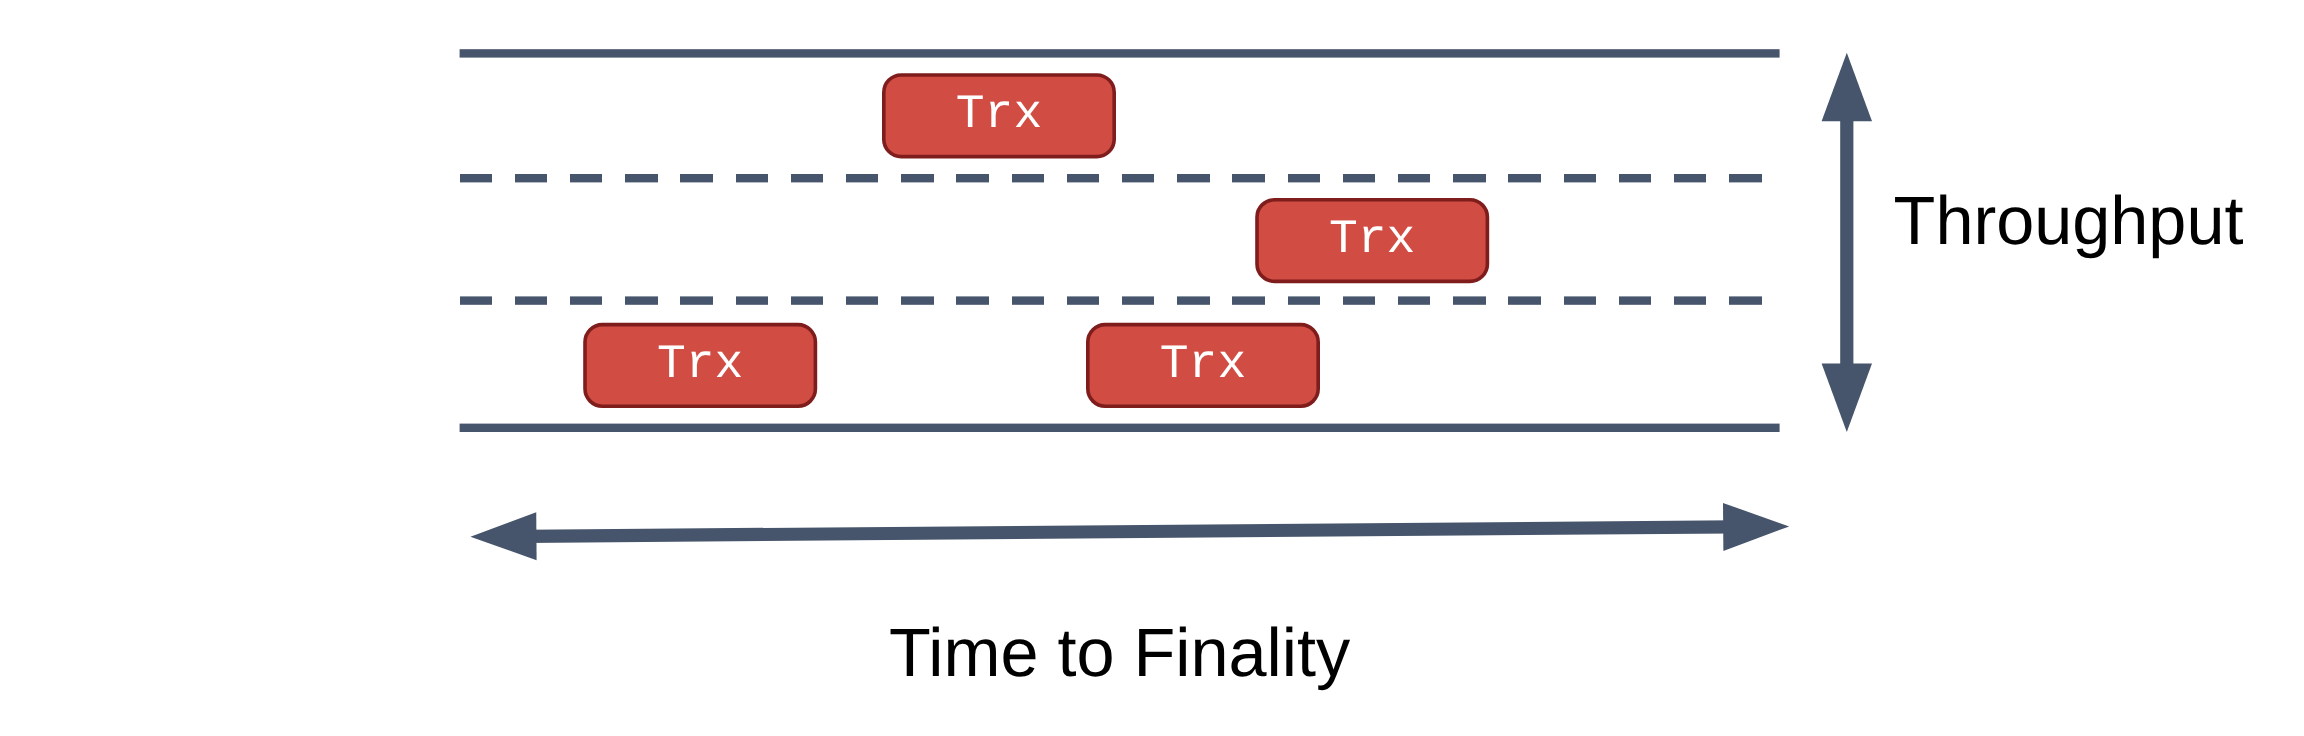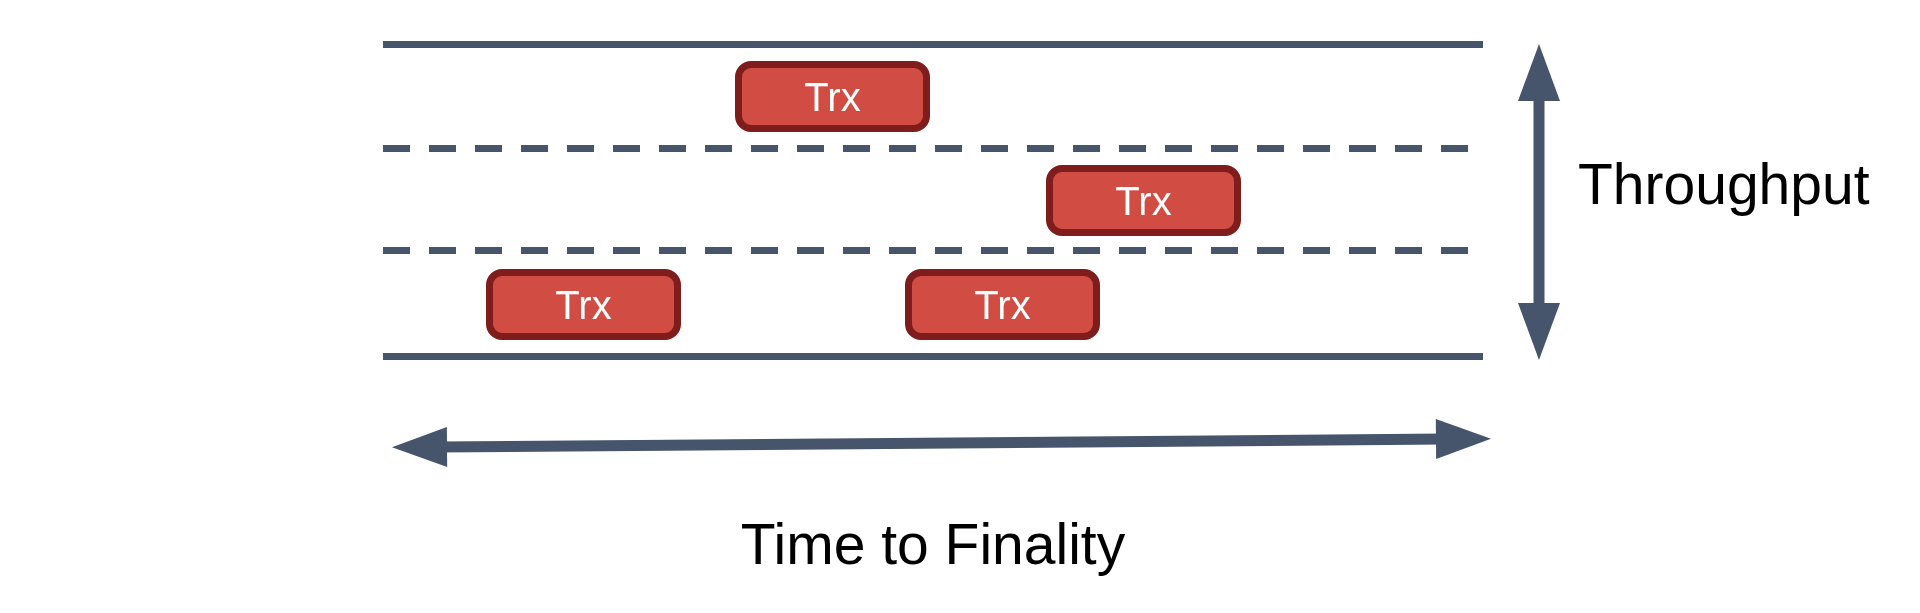--- a/index.html
+++ b/index.html
@@ -36,28 +36,29 @@
   #lane-divider-2   { top: 247px; }
   #road-bottom-line { top: 353px; }
 
   
   .trx-box {
     position: absolute;
     width: 195px;
     height: 71px;
     box-sizing: border-box;
     background: #D14C43;
-    border: 7px solid #7f1d1d;
+    border: 3px solid #7f1d1d;
     border-radius: 16px;
     display: flex;
     align-items: center;
     justify-content: center;
     color: #ffffff;
     font-size: 40px;
     line-height: 1;
+    font-family: Liberation Mono, monospace;
   }
   #trx-box-1 { left: 735px;  top: 61px;  }
   #trx-box-2 { left: 1046px; top: 165px; }
   #trx-box-3 { left: 486px;  top: 269px; }
   #trx-box-4 { left: 905px;  top: 269px; }
 
   
   .arrow-svg { position: absolute; display: block; }
   #throughput-arrow {
     left: 1515px;

